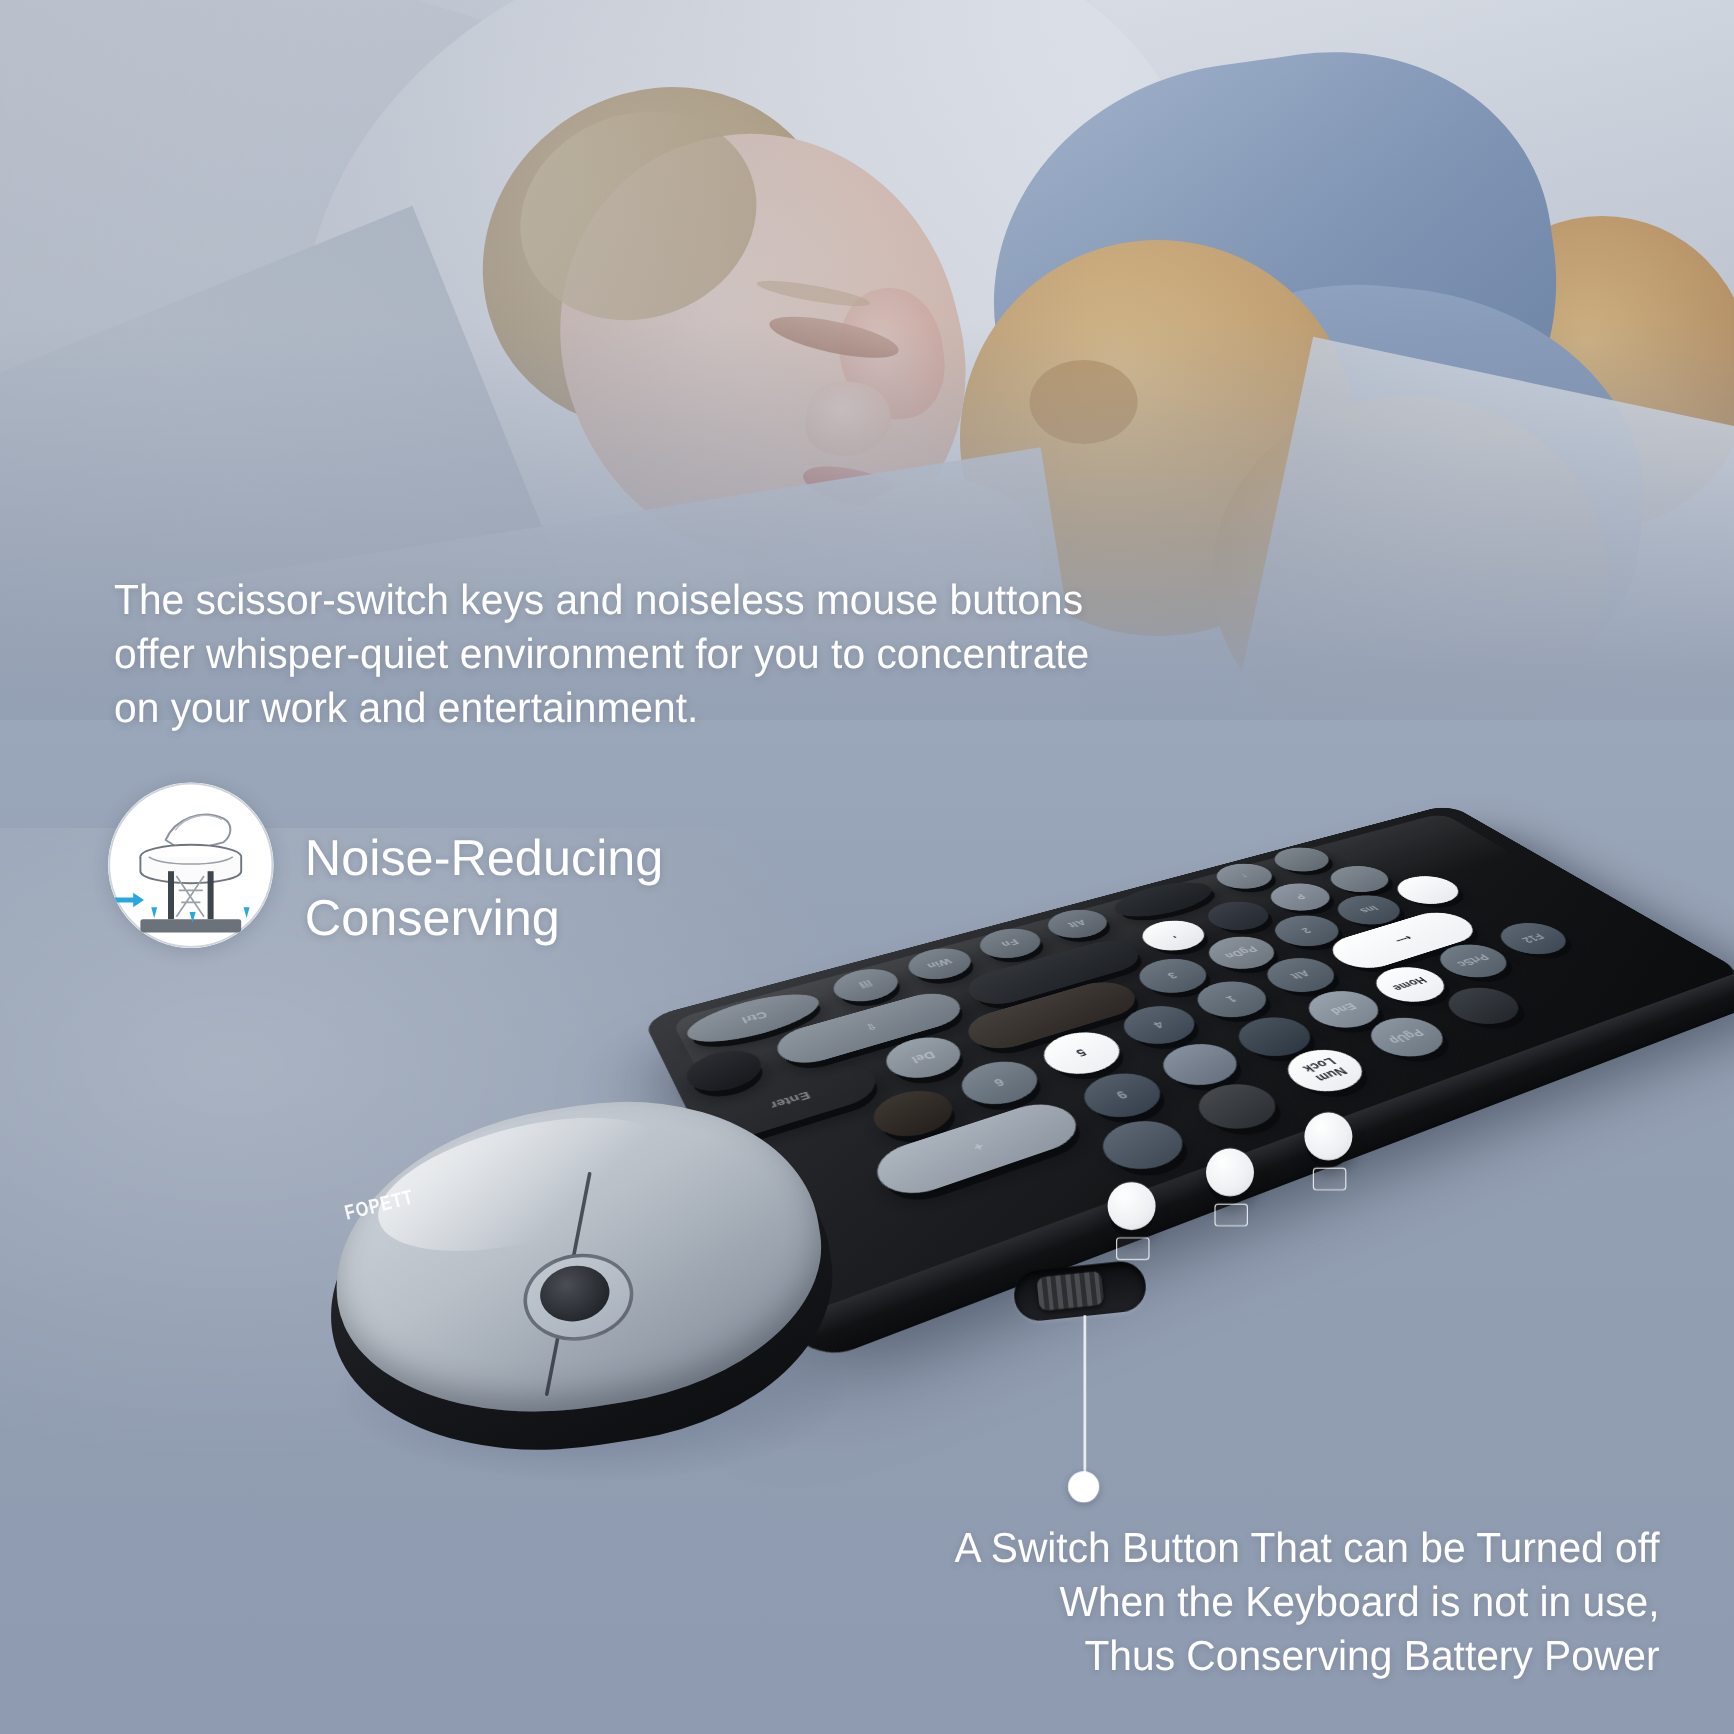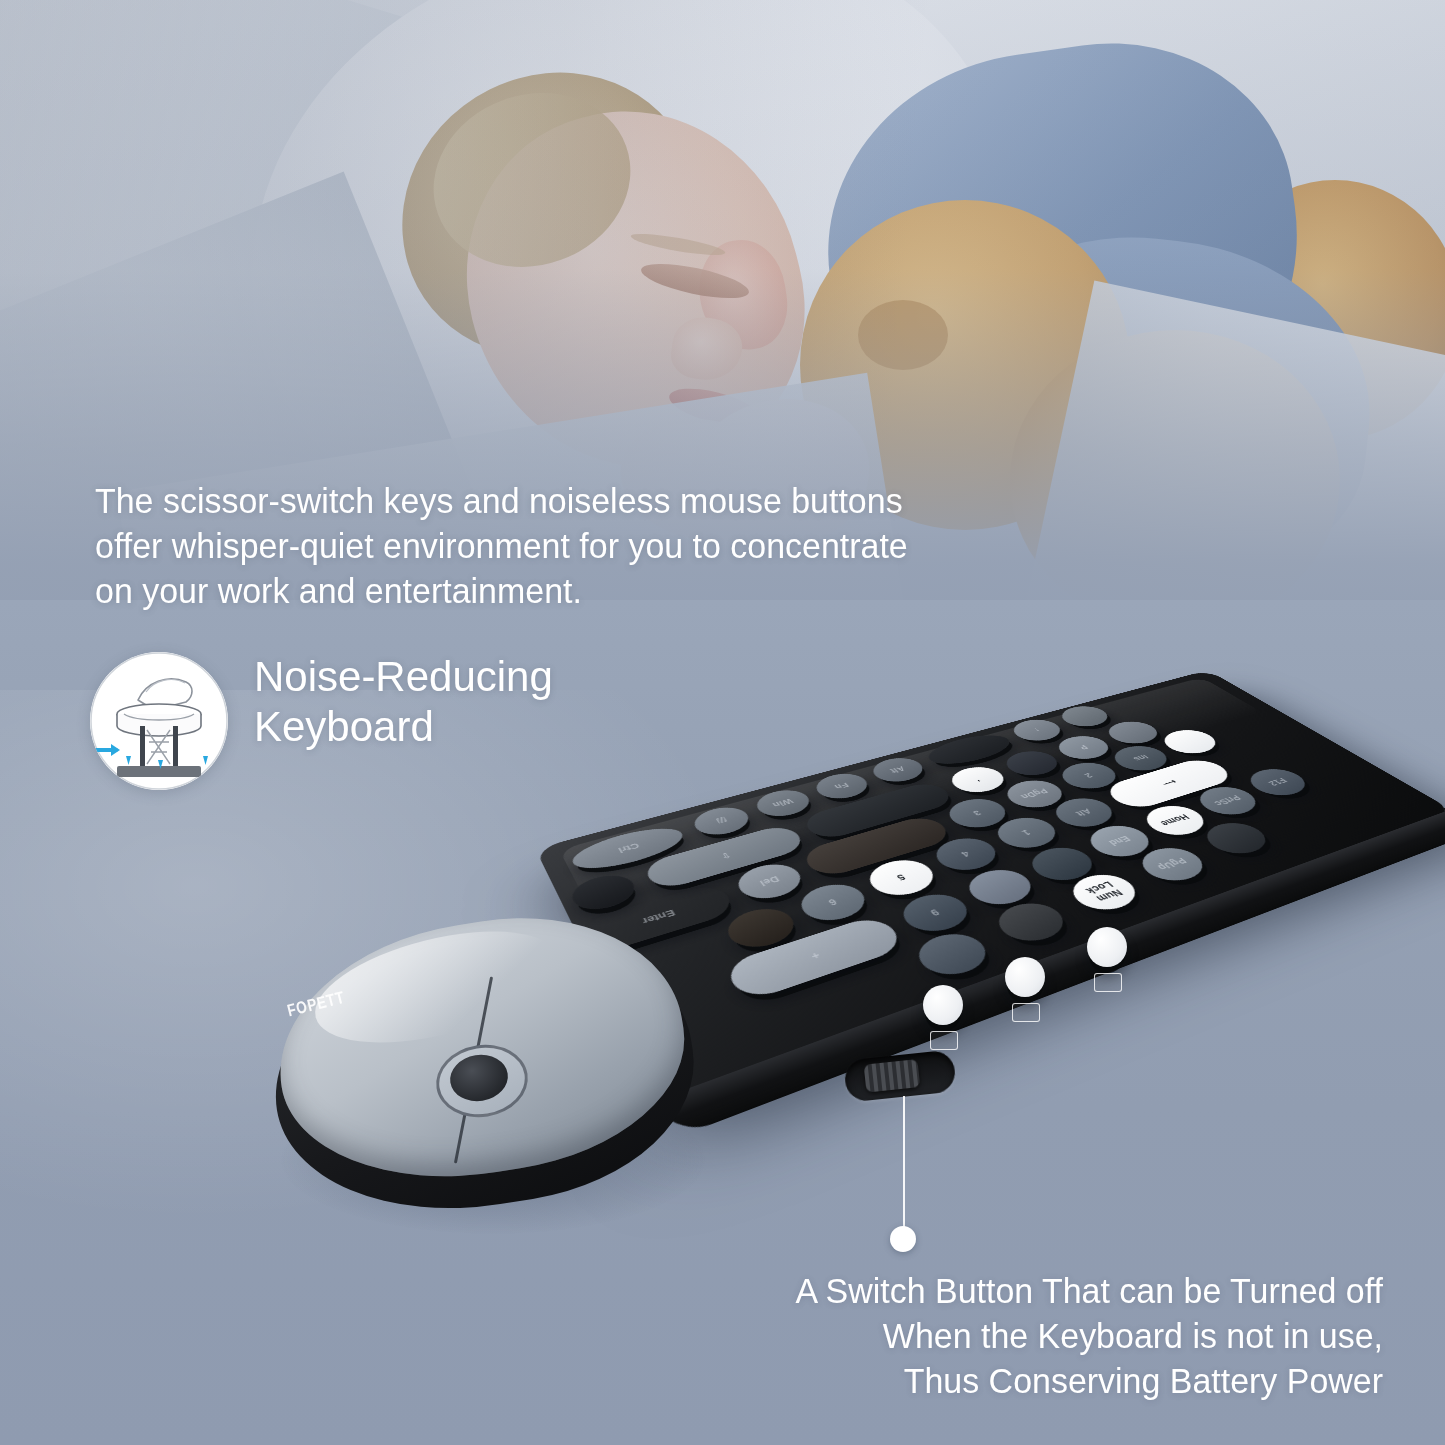--- a/index.html
+++ b/index.html
@@ -87,21 +87,21 @@
   }
   .body-copy{
     position:absolute;left:95px;top:478px;width:1030px;
     font-size:35px;line-height:45px;color:#ffffff;font-weight:normal;
     transform:scaleX(.97);transform-origin:left top;
     text-shadow:0 1px 6px rgba(60,70,90,.25);
   }
   .body-copy div{white-space:nowrap;}
 
   
-  .feature{position:absolute;left:90px;top:652px;display:flex;align-items:flex-start;gap:26px;}
+  .feature{position:absolute;left:90px;top:652px;display:flex;align-items:flex-end;gap:26px;}
   .badge-circle{
     width:138px;height:138px;border-radius:50%;flex:none;
     background:#fdfdfe;box-shadow:0 3px 14px rgba(60,72,92,.22);
     position:relative;overflow:hidden;
   }
   .feature-label{
     font-size:42px;line-height:50px;color:#ffffff;font-weight:500;
     text-shadow:0 1px 6px rgba(60,70,90,.25);
   }
 
@@ -262,21 +262,21 @@
 
         <path d="M4 98 L26 98" stroke="#29a8e0" stroke-width="4" stroke-linecap="round"></path>
         <path d="M21 92 L30 98 L21 104 Z" fill="#29a8e0"></path>
         <path d="M36 104 L41 104 L38.5 113 Z" fill="#29a8e0"></path>
         <path d="M113 104 L118 104 L115.5 113 Z" fill="#29a8e0"></path>
         <path d="M68 108 L73 108 L70.5 117 Z" fill="#29a8e0"></path>
       </svg>
     </div>
     <div class="feature-label">
       <div>Noise-Reducing</div>
-      <div>Keyboard</div>
+      <div>Conserving</div>
     </div>
   </div>
 
   <div class="keyboard">
     <div class="kb-body">
       <div class="kb-plate"></div>
       <div class="kb-gloss"></div>
       <div class="keys">
 
         <div class="key dark" style="left:26px;top:18px;width:108px;height:56px;background:linear-gradient(165deg,#8d959f,#6c747e);">

